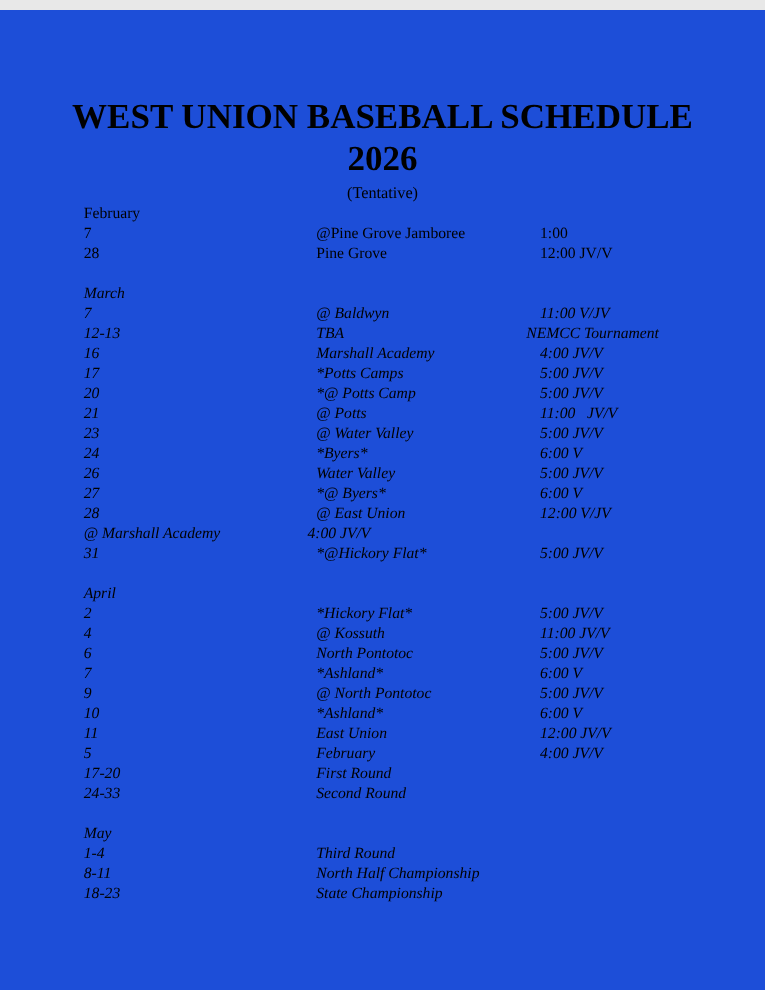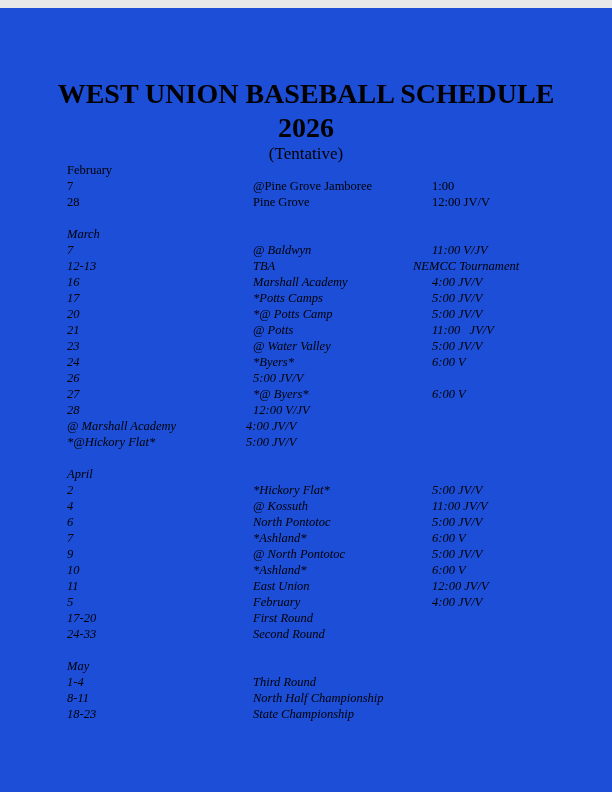--- a/index.html
+++ b/index.html
@@ -22,28 +22,28 @@
     padding-top: 69px;
     text-align: center;
   }
   .title-line {
     font-size: 28px;
     line-height: 34px;
     font-weight: bold;
     letter-spacing: 0px;
   }
   .note-line {
-    font-size: 17px;
+    font-size: 13px;
     line-height: 17px;
     font-weight: normal;
   }
   .schedule {
     margin-top: 0px;
     padding-left: 67px;
-    padding-right: 20px;
+    padding-right: 12px;
     font-size: 12.5px;
     line-height: 16px;
   }
   .section + .section {
     margin-top: 16px;
     font-style: italic;
   }
   .month {
     height: 16px;
     white-space: pre;
@@ -121,36 +121,39 @@
           <span class="cell opponent-cell">@ Water Valley</span>
           <span class="cell time-cell">5:00 JV/V</span>
         </div>
         <div class="row">
           <span class="cell date-cell">24</span>
           <span class="cell opponent-cell">*Byers*</span>
           <span class="cell time-cell">6:00 V</span>
         </div>
         <div class="row">
           <span class="cell date-cell">26</span>
+          <span class="cell opponent-cell">Water Valley</span>
           <span class="cell time-cell">5:00 JV/V</span>
         </div>
         <div class="row">
           <span class="cell date-cell">27</span>
           <span class="cell opponent-cell">*@ Byers*</span>
           <span class="cell time-cell">6:00 V</span>
         </div>
         <div class="row">
           <span class="cell date-cell">28</span>
+          <span class="cell opponent-cell">@ East Union</span>
           <span class="cell time-cell">12:00 V/JV</span>
         </div>
         <div class="row">
           <span class="cell opponent-cell">@ Marshall Academy</span>
           <span class="cell time-cell">4:00 JV/V</span>
         </div>
         <div class="row">
+          <span class="cell date-cell">31</span>
           <span class="cell opponent-cell">*@Hickory Flat*</span>
           <span class="cell time-cell">5:00 JV/V</span>
         </div>
       </div>
       <div class="section">
         <div class="month">April</div>
         <div class="row">
           <span class="cell date-cell">2</span>
           <span class="cell opponent-cell">*Hickory Flat*</span>
           <span class="cell time-cell">5:00 JV/V</span>

